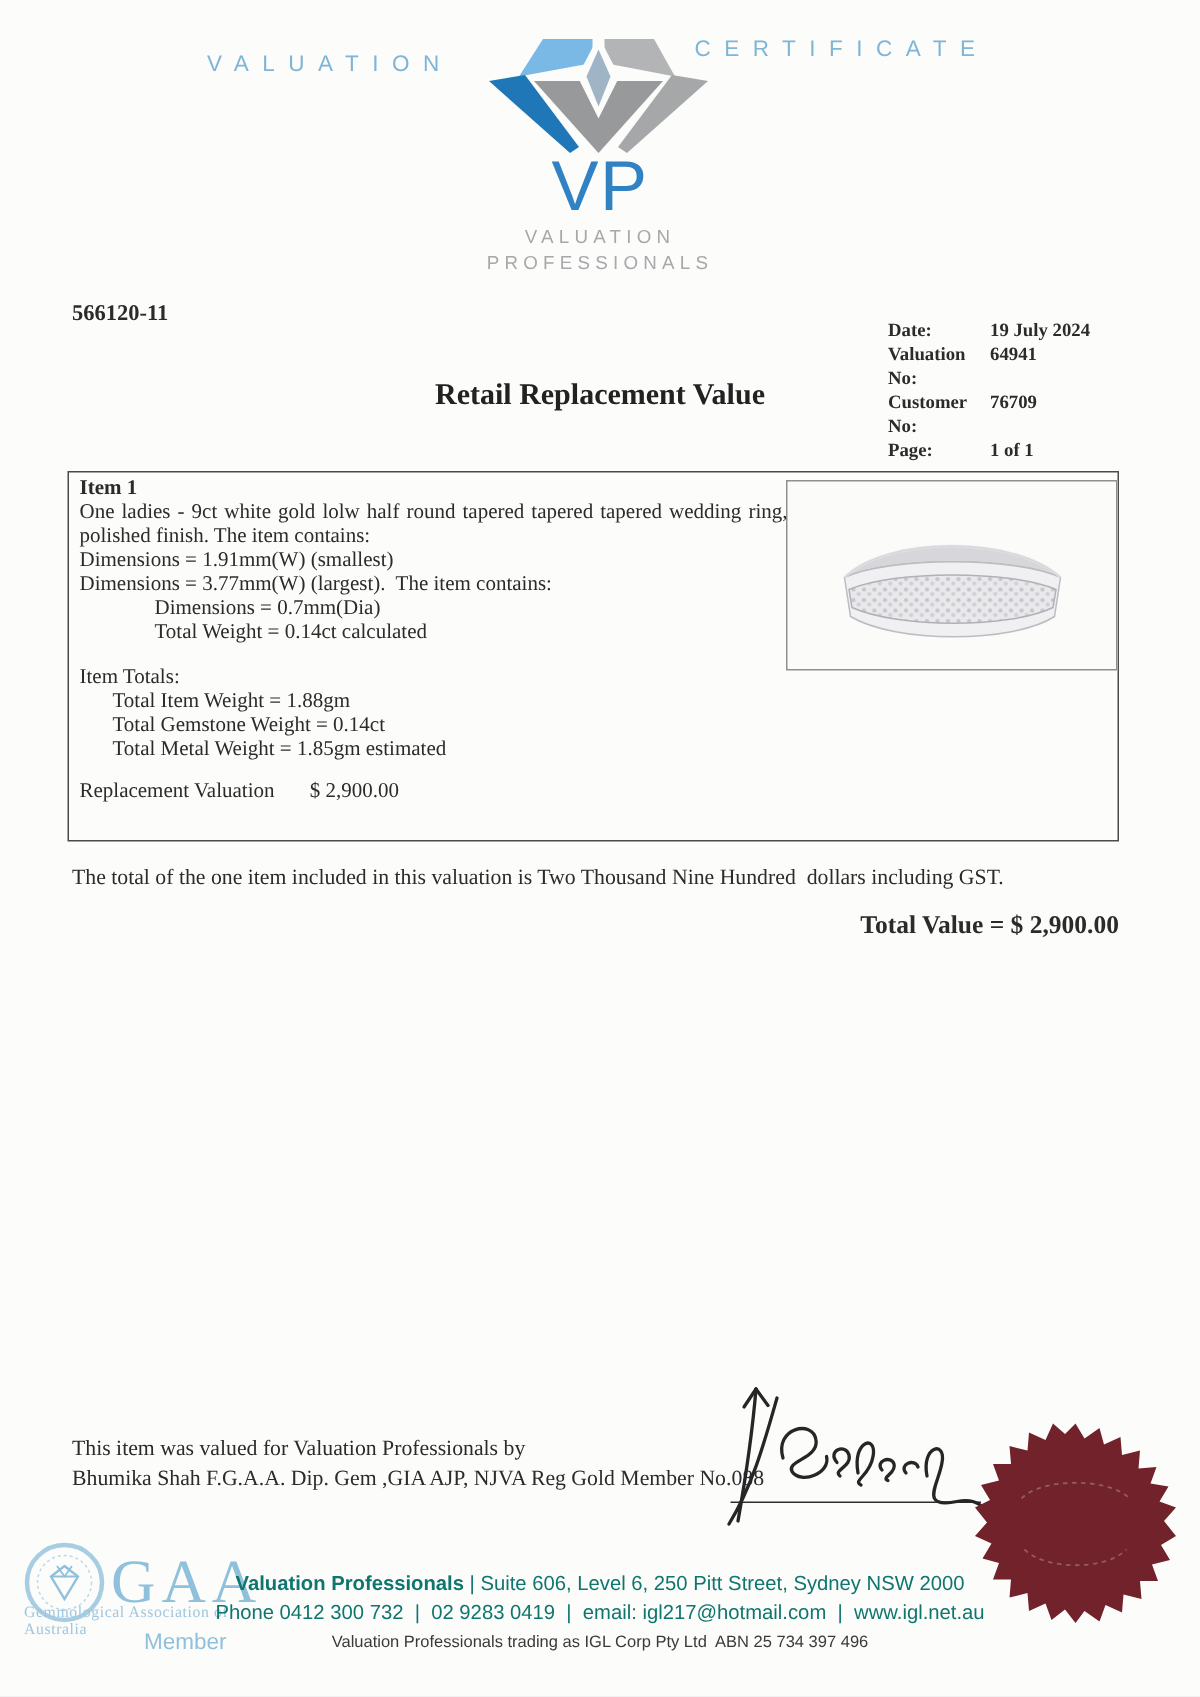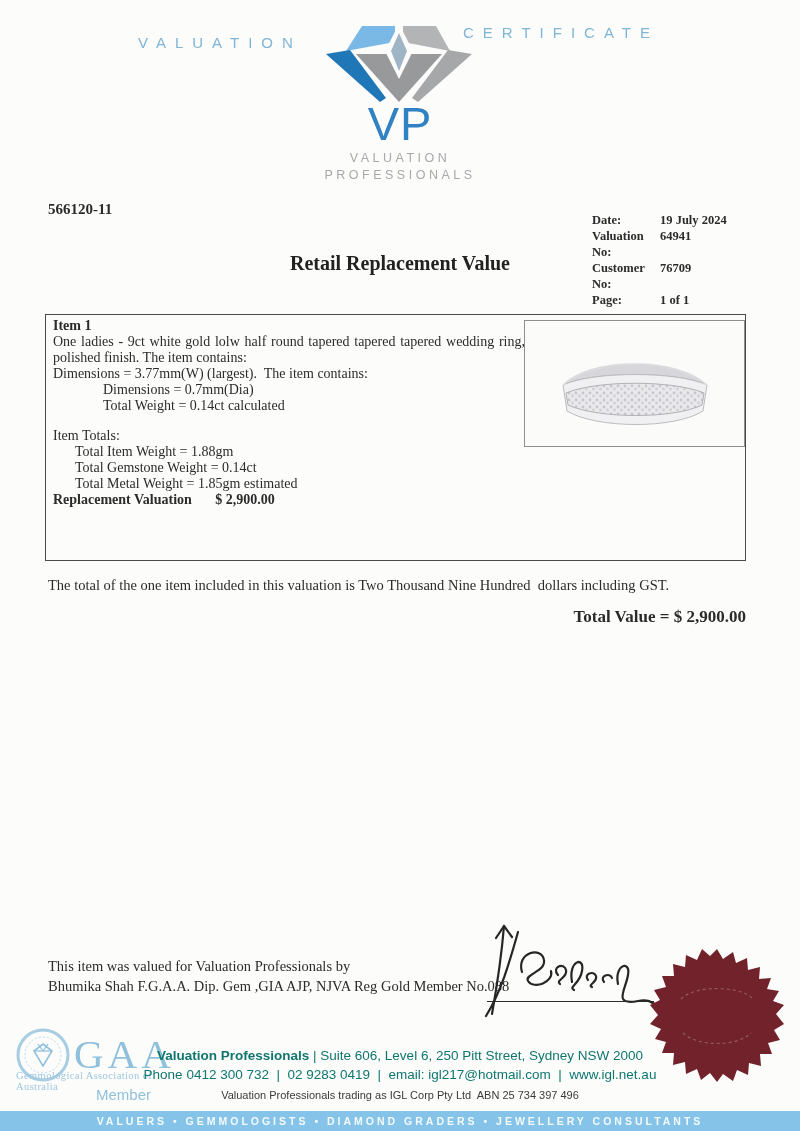--- a/index.html
+++ b/index.html
@@ -32,21 +32,21 @@
   .page-title{width:800px;text-align:center;font-size:20px;font-weight:bold;color:#222;}
 
   
   .item-box{left:45px;top:314px;width:701px;height:247px;border:1.4px solid #4a4a4a;box-sizing:border-box;}
   .item-text{position:absolute;left:7px;top:3px;font-size:14px;line-height:16px;}
   .item-heading{font-weight:bold;}
   .item-desc{width:472px;text-align:justify;}
   .ind1{margin-left:22px;}
   .ind2{margin-left:50px;}
   .totals-heading{margin-top:14px;}
-  .replacement{font-weight:bold;}
+  .replacement{margin-top:12px;font-weight:normal;}
   .replacement .val{margin-left:20px;}
   .photo-frame{left:524px;top:320px;width:221px;height:127px;border:1px solid #8f8f8f;background:#fbfbfa;box-sizing:border-box;}
 
   .summary{left:48px;top:577px;width:705px;font-size:14.5px;}
   .total-value{top:607px;right:54px;font-size:17px;font-weight:bold;}
 
   .valuer{left:48px;font-size:14.5px;}
   .sig-underline{left:487px;top:1001px;width:167px;border-top:1.6px solid #2e2e2e;}
 
   
@@ -118,20 +118,21 @@
       <span>1 of 1</span>
     </div>
   </div>
 
   <div class="abs page-title" style="left:0;top:252px;">Retail Replacement Value</div>
 
   <div class="abs item-box">
     <div class="item-text">
       <div class="item-heading">Item 1</div>
       <div class="item-desc">One ladies - 9ct white gold lolw half round tapered tapered tapered wedding ring, polished finish. The item contains:</div>
+      <div class="pre">Dimensions = 1.91mm(W) (smallest)</div>
       <div class="pre">Dimensions = 3.77mm(W) (largest).  The item contains:</div>
       <div class="ind2">Dimensions = 0.7mm(Dia)</div>
       <div class="ind2">Total Weight = 0.14ct calculated</div>
       <div class="totals-heading">Item Totals:</div>
       <div class="ind1">Total Item Weight = 1.88gm</div>
       <div class="ind1">Total Gemstone Weight = 0.14ct</div>
       <div class="ind1">Total Metal Weight = 1.85gm estimated</div>
       <div class="replacement">
         <span>Replacement Valuation</span>
         <span class="val">$ 2,900.00</span>
@@ -205,17 +206,14 @@
   <div class="abs gaa-acronym" style="left:74px;top:1030px;">GAA</div>
   <div class="abs gaa-name" style="left:16px;top:1070px;width:180px;">Gemmological Association of Australia</div>
   <div class="abs gaa-member" style="left:96px;top:1086px;">Member</div>
 
   <div class="abs footer-line f1">
     <span class="company">Valuation Professionals</span><span class="pre"> | Suite 606, Level 6, 250 Pitt Street, Sydney NSW 2000</span>
   </div>
   <div class="abs footer-line f2 pre">Phone 0412 300 732  |  02 9283 0419  |  email: igl217@hotmail.com  |  www.igl.net.au</div>
   <div class="abs footer-line f3 pre">Valuation Professionals trading as IGL Corp Pty Ltd  ABN 25 734 397 496</div>
 
-  <div class="abs bottom-bar">
-    <span>VALUERS • GEMMOLOGISTS • DIAMOND GRADERS • JEWELLERY CONSULTANTS</span>
-  </div>
 
 </div>
 
 </body></html>

